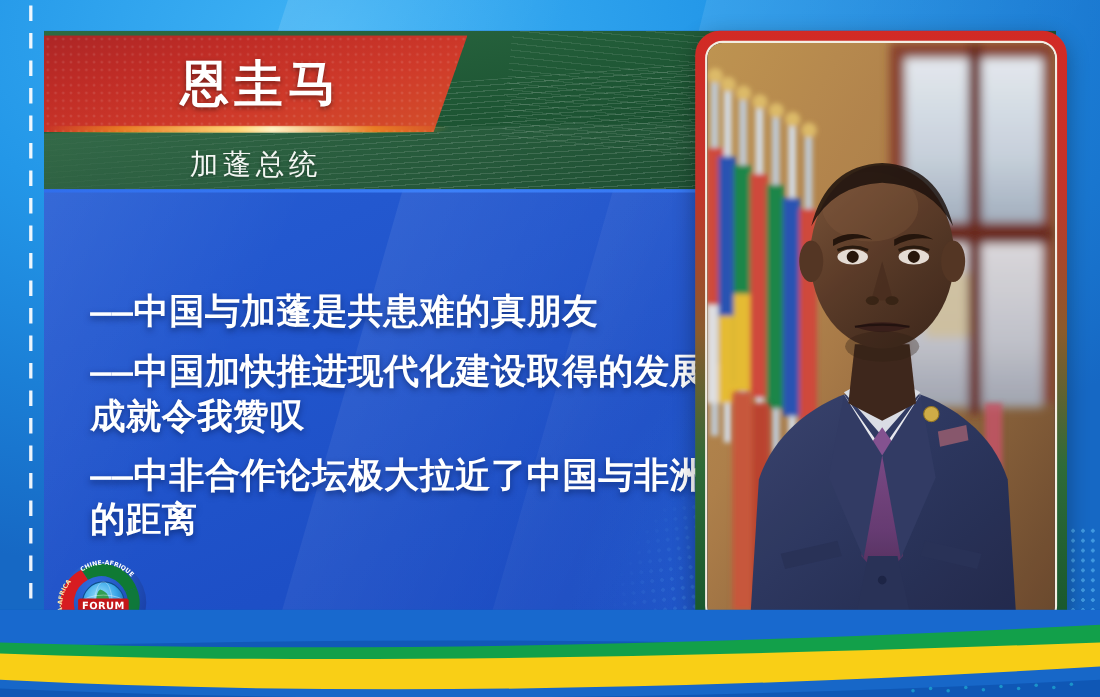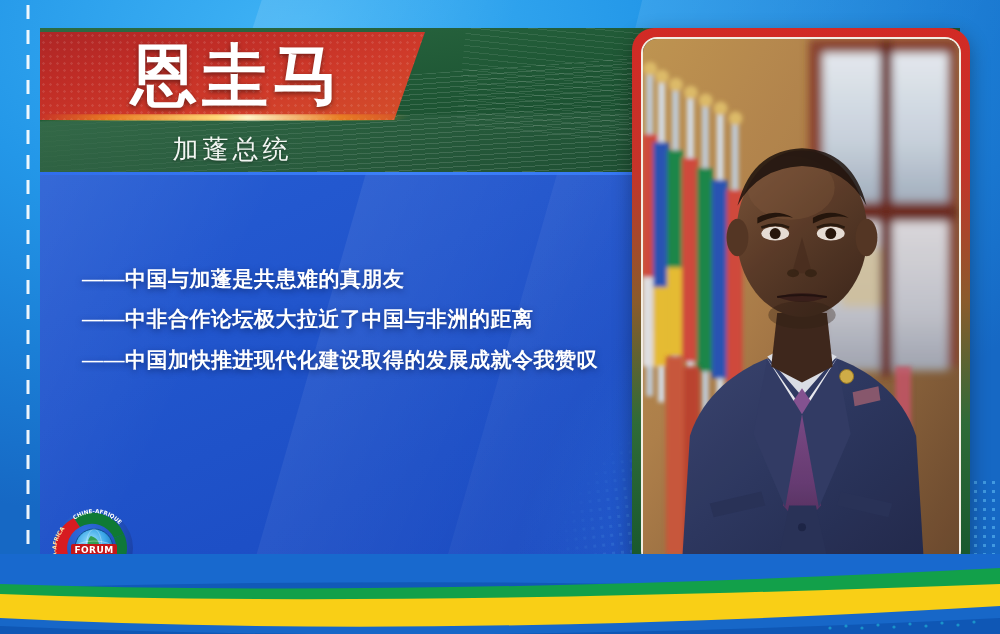--- a/index.html
+++ b/index.html
@@ -157,21 +157,21 @@
     background:linear-gradient(to right,
       rgba(255,190,40,0) 0%, rgba(255,178,30,0.55) 18%,
       #ffd777 46%, #fff3c4 54%, rgba(255,178,30,0.5) 78%, rgba(255,190,40,0) 96%);
     filter:blur(1.2px);
     clip-path:polygon(0 0, 100% 0, 92% 100%, 0 100%);
   }
   .title-text {
     position:absolute; left:0; top:4px; width:385px; height:88px;
     display:flex; align-items:center; justify-content:center;
     padding-left:10px;
-    color:#ffffff; font-size:66px; font-weight:bold; letter-spacing:5px;
+    color:#ffffff; font-size:44px; font-weight:bold; letter-spacing:5px;
     text-shadow:0 2px 5px rgba(0,0,0,0.45);
     font-family:"DejaVu Sans", "Liberation Sans", sans-serif;
   }
   .subtitle-text {
     position:absolute; left:0; top:98px; width:385px; height:46px;
     display:flex; align-items:center; justify-content:center;
     color:#f2f6f2; font-size:26px; letter-spacing:4px;
     text-shadow:0 1px 3px rgba(0,0,0,0.4);
     font-family:Liberation Serif, serif;
   }
@@ -182,24 +182,24 @@
     background:linear-gradient(to right, #2f6ff0, #3f86ff 40%, #2f6ff0);
     opacity:0.85;
   }
 
   
   .quotes {
     position:absolute; left:42px; top:238px; width:560px;
     display:flex; flex-direction:column; gap:14px;
   }
   .quote-line {
-    color:#ffffff; font-size:21px; line-height:1.26; font-weight:bold;
+    color:#ffffff; font-size:32px; line-height:1.26; font-weight:bold;
     letter-spacing:0.5px;
     text-shadow:0 2px 6px rgba(0,20,70,0.55);
-    font-family:Liberation Serif, serif;
+    font-family:Liberation Mono, monospace;
   }
 
   
   .logo-wrap { position:absolute; left:4px; top:470px; width:100px; height:100px; }
 
   
   .photo-frame {
     position:absolute; left:632px; top:28px; width:338px; height:548px;
     border-radius:22px;
     background:linear-gradient(180deg, #d22a25 0%, #c4342a 26%, #8a5b2c 50%, #2f6b38 72%, #16562c 100%);
@@ -260,22 +260,22 @@
       </div>
       <div class="red-glowline"></div>
 
       <div class="title-text">恩圭马</div>
       <div class="subtitle-text">加蓬总统</div>
     </div>
     <div class="header-underline"></div>
 
     <div class="quotes">
       <div class="quote-line">——中国与加蓬是共患难的真朋友</div>
+      <div class="quote-line">——中国加快推进现代化建设取得的发展成就令我赞叹</div>
       <div class="quote-line">——中非合作论坛极大拉近了中国与非洲的距离</div>
-      <div class="quote-line">——中国加快推进现代化建设取得的发展成就令我赞叹</div>
     </div>
 
     <div class="logo-wrap">
       <svg viewBox="0 0 100 100" width="100" height="100" aria-hidden="true">
         <defs>
           <path id="arcL" d="M 22,76 A 33,33 0 0 1 26,26" fill="none"></path>
           <path id="arcR" d="M 28,24 A 33,33 0 0 1 78,30" fill="none"></path>
           <radialGradient id="globeG" cx="42%" cy="35%" r="72%">
             <stop offset="0%" stop-color="#9fe3ff"></stop>
             <stop offset="55%" stop-color="#3aa6e8"></stop>

